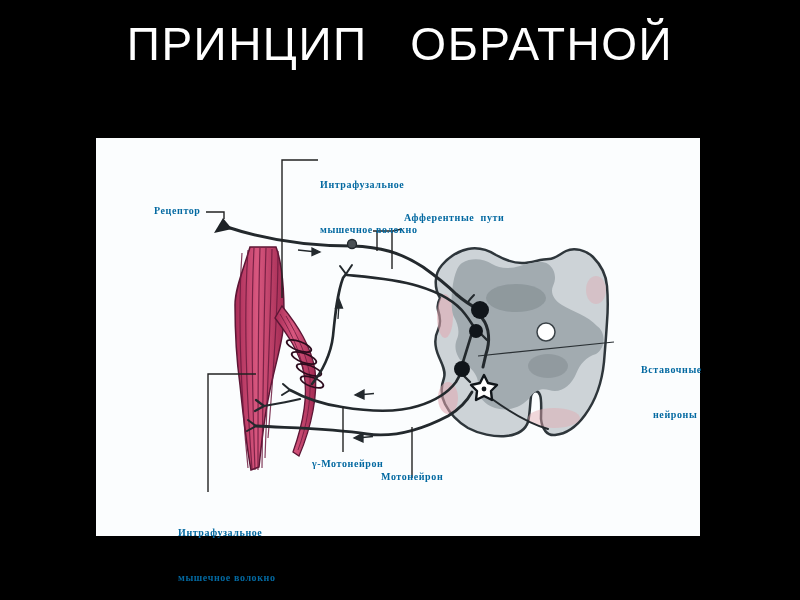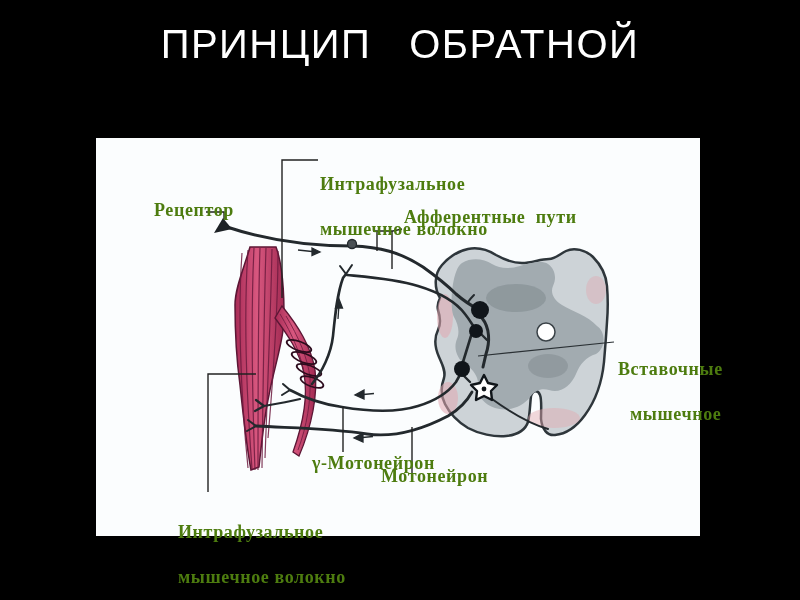--- a/index.html
+++ b/index.html
@@ -1,25 +1,25 @@
 <!DOCTYPE html>
 <html><head>
 <meta charset="utf-8">
 <style>
   html,body{margin:0;padding:0;background:#000;}
   .slide{position:relative;width:800px;height:600px;background:#000;overflow:hidden;
          font-family:"Liberation Sans",sans-serif;}
   .title{position:absolute;top:22px;left:0;width:800px;text-align:center;color:#fff;
-         font-size:40px;line-height:44px;letter-spacing:1.5px;font-weight:400;}
+         font-size:46px;line-height:44px;letter-spacing:1.5px;font-weight:400;}
   .title div{white-space:pre;}
   .figure-panel{position:absolute;left:96px;top:138px;width:604px;height:398px;
                 background:#fbfdfe;}
   .figure-panel svg{position:absolute;left:0;top:0;}
   .fig-label{position:absolute;font-family:"Liberation Serif",serif;font-weight:700;
-             font-size:18px;line-height:15px;color:#4d7c0f;letter-spacing:0.6px;
+             font-size:10px;line-height:15px;color:#0369a1;letter-spacing:0.6px;
              white-space:pre;}
 </style>
 </head>
 <body>
 
 <div class="slide">
 
   <div class="title">
     <div>ПРИНЦИП   ОБРАТНОЙ</div>
   </div>
@@ -147,23 +147,23 @@
 
     <div class="fig-label" style="left:58px;top:65px">Рецептор</div>
 
     <div class="fig-label" style="left:224px;top:9px">
       <div>Интрафузальное</div>
       <div>мышечное волокно</div>
     </div>
 
     <div class="fig-label" style="left:308px;top:72px">Афферентные  пути</div>
 
-    <div class="fig-label" style="left:522px;top:194px">
+    <div class="fig-label" style="left:545px;top:194px">
       <div>Вставочные</div>
-      <div style="padding-left:12px">мышечное</div>
+      <div style="padding-left:12px">нейроны</div>
     </div>
 
     <div class="fig-label" style="left:216px;top:318px">γ-Мотонейрон</div>
 
     <div class="fig-label" style="left:285px;top:331px">Мотонейрон</div>
 
     <div class="fig-label" style="left:82px;top:357px">
       <div>Интрафузальное</div>
       <div>мышечное волокно</div>
     </div>

